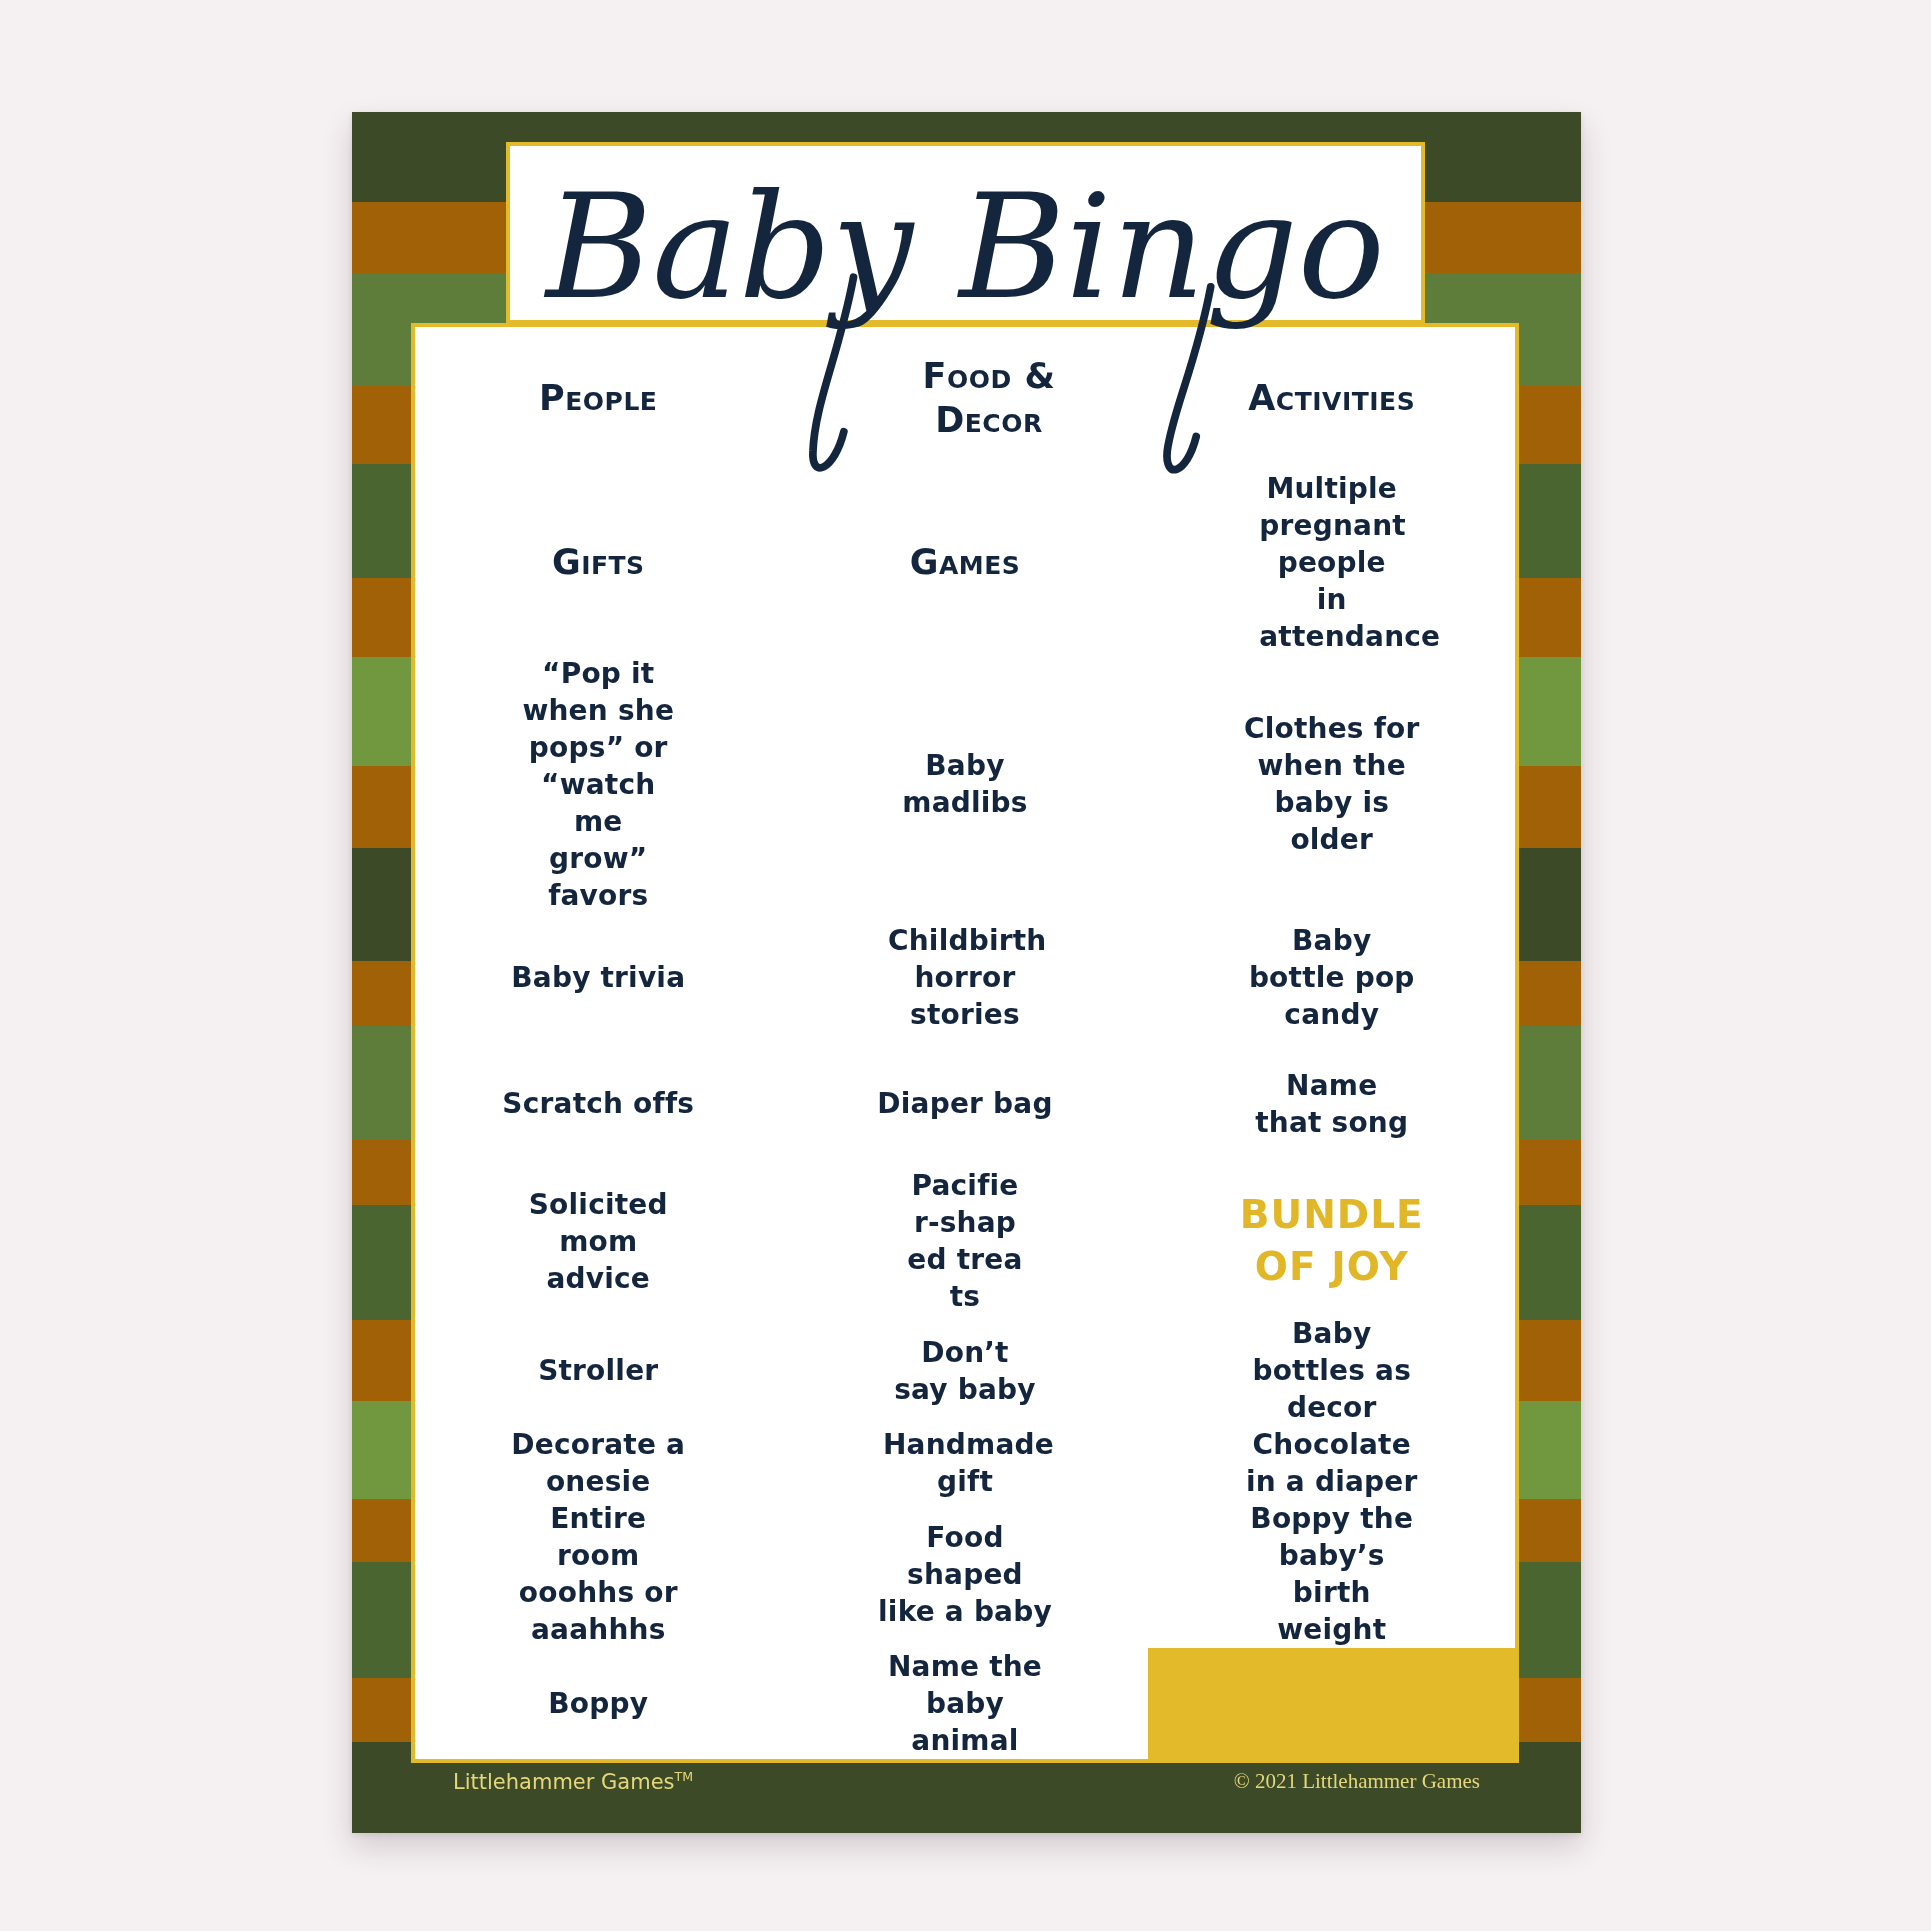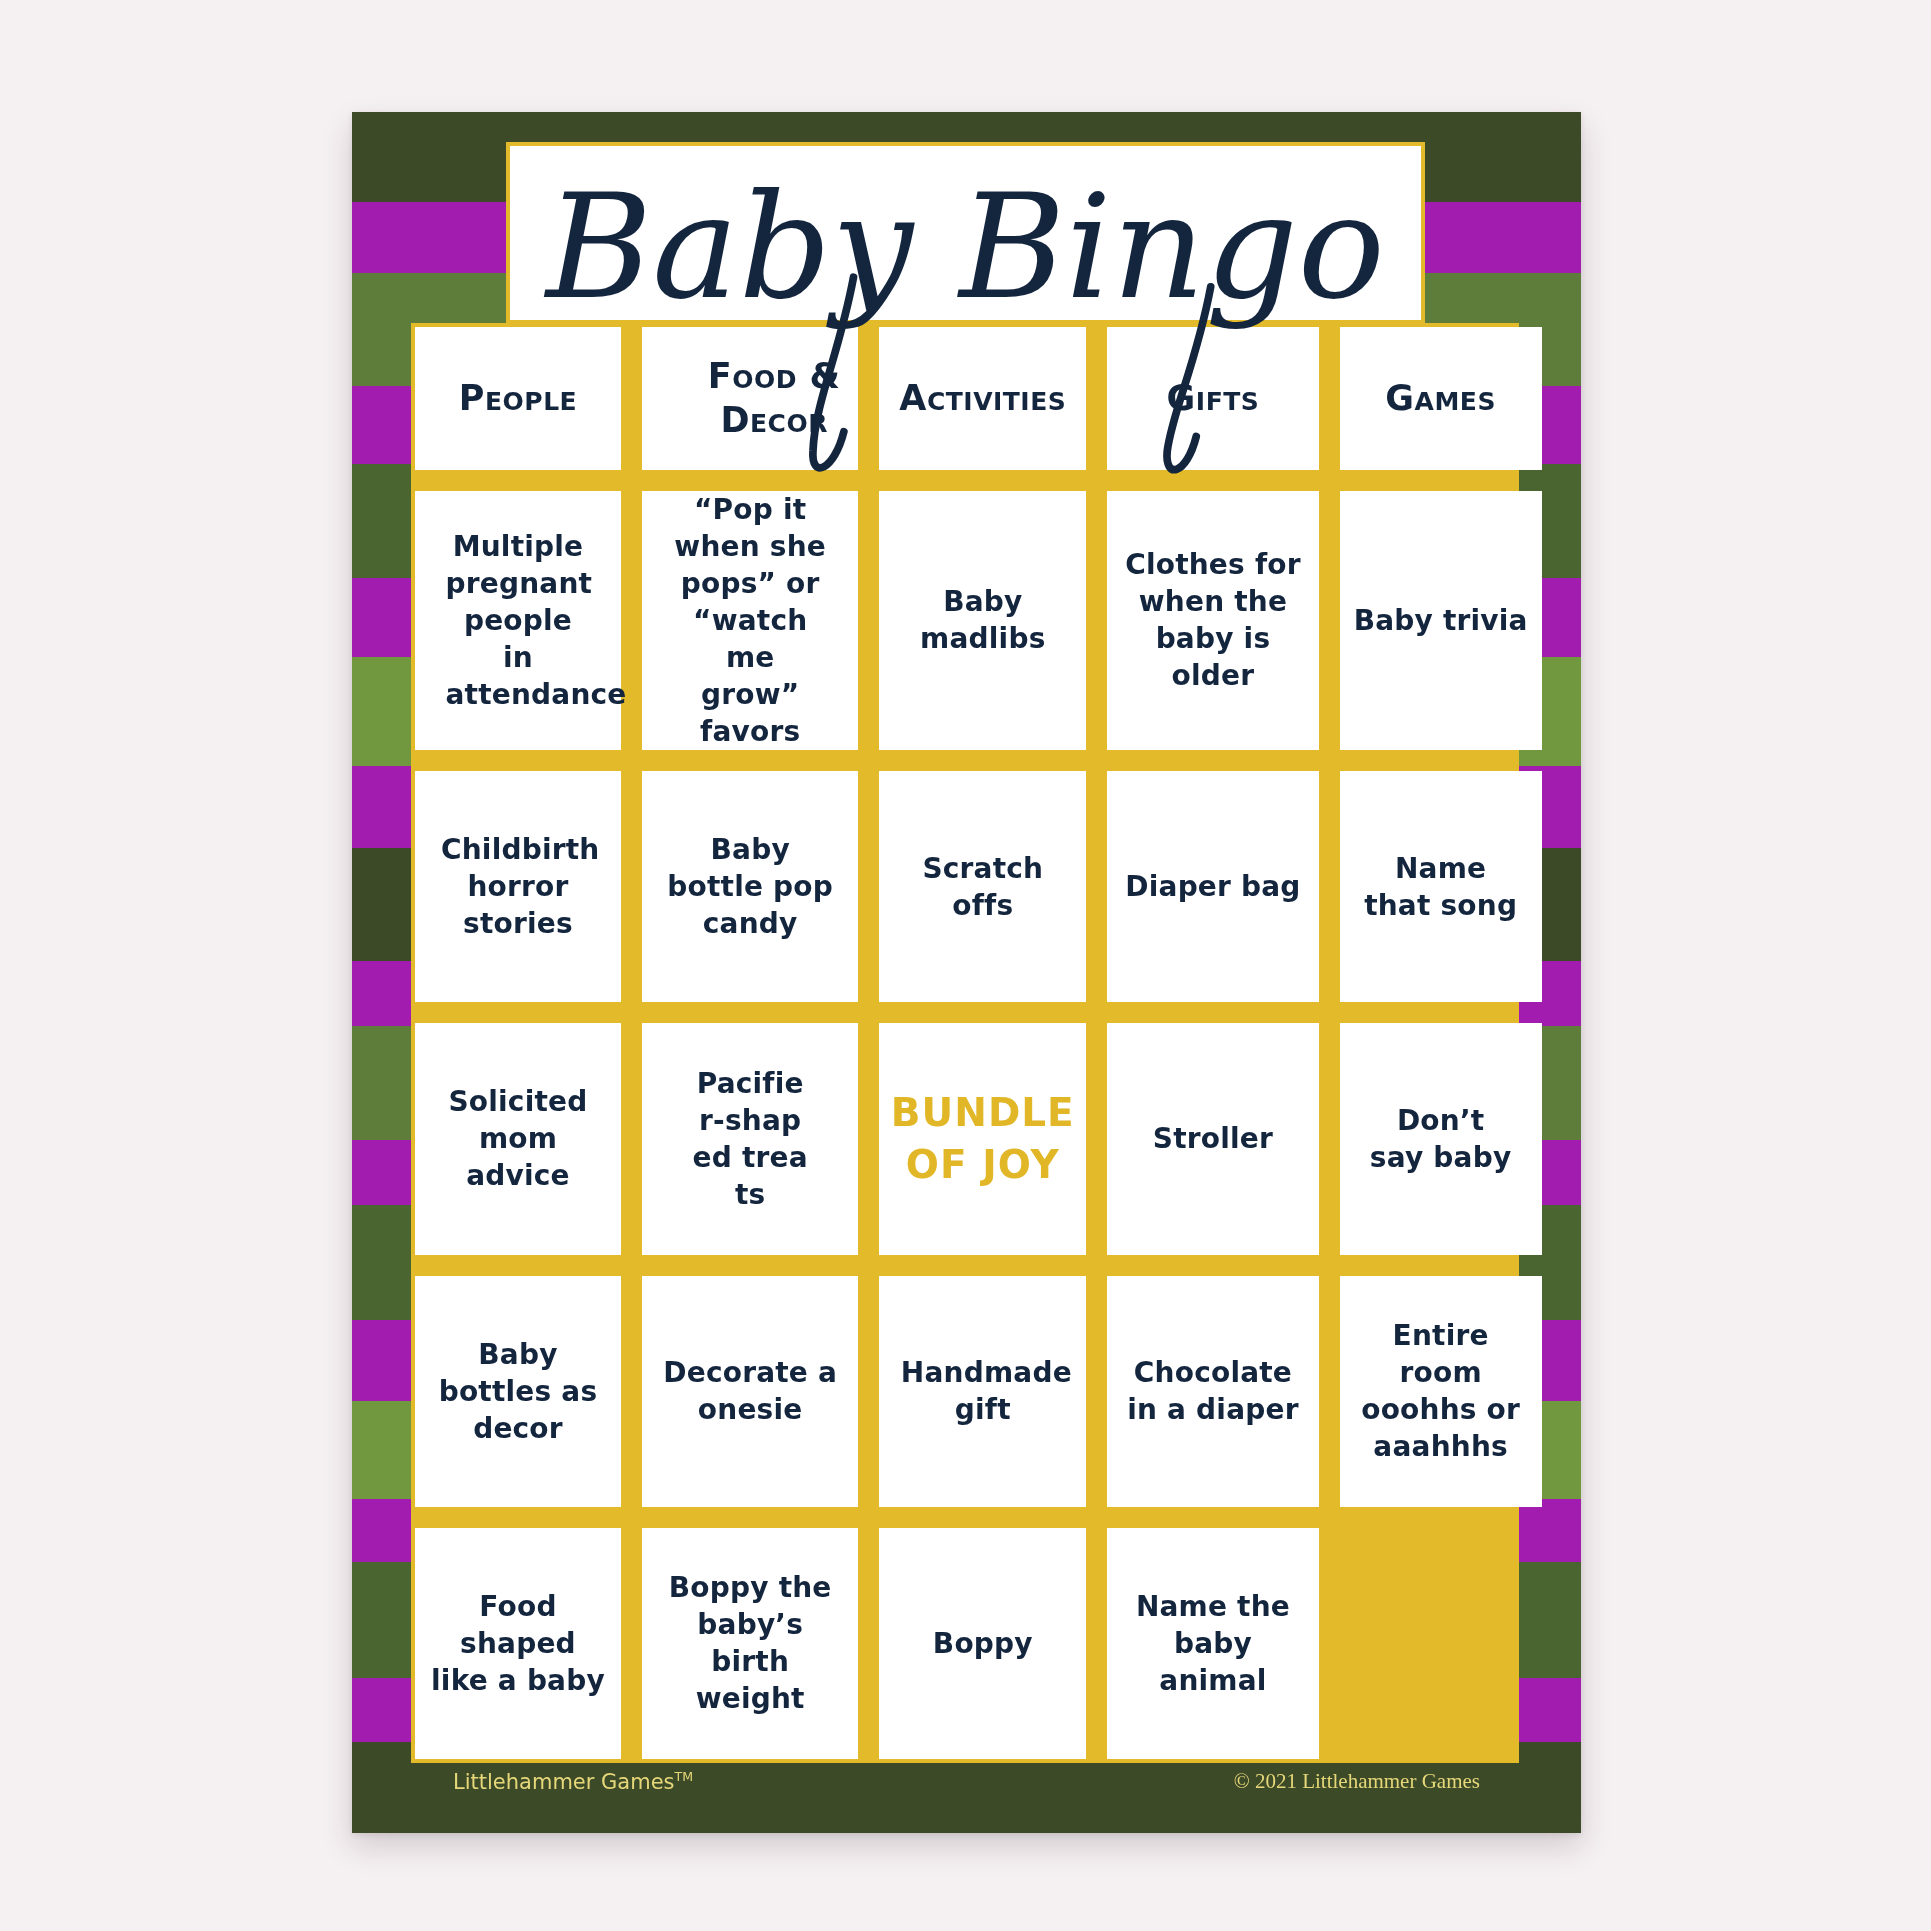--- a/index.html
+++ b/index.html
@@ -7,21 +7,21 @@
     width: 1931px; height: 1931px;
     background: #f5f0f2;
     position: relative;
     overflow: hidden;
     font-family: "DejaVu Sans", "Liberation Sans", sans-serif;
   }
   .card {
     position: absolute;
     left: 352px; top: 112px;
     width: 1229px; height: 1721px;
-    background: #a21caf;
+    background: #a16207;
     box-shadow: 0 13.5px 29px rgba(60, 40, 50, 0.18), 0 1.9px 5.8px rgba(60,40,50,0.10);
     overflow: hidden;
   }
   .stripe {
     position: absolute; left: 0; width: 100%;
   }
   .title-box {
     position: absolute;
     left: 154px; top: 30px;
     width: 919px; height: 182px;
@@ -38,23 +38,23 @@
     pointer-events: none;
   }
   .grid {
     position: absolute;
     left: 59px; top: 211px;
     width: 1108px; height: 1440px;
     background: #e2ba2a;
     box-sizing: border-box;
     padding: 3.9px;
     display: grid;
-    grid-template-columns: repeat(5, 1fr);
+    grid-template-columns: repeat(3, 1fr);
     grid-template-rows: 143px repeat(5, 1fr);
-    gap: 21px;
+    gap: 0;
     z-index: 3;
   }
   .cell {
     background: #ffffff;
     display: flex; align-items: center; justify-content: center;
     text-align: center;
     color: #14253e;
     font-weight: bold;
     font-size: 28px;
     line-height: 37px;

